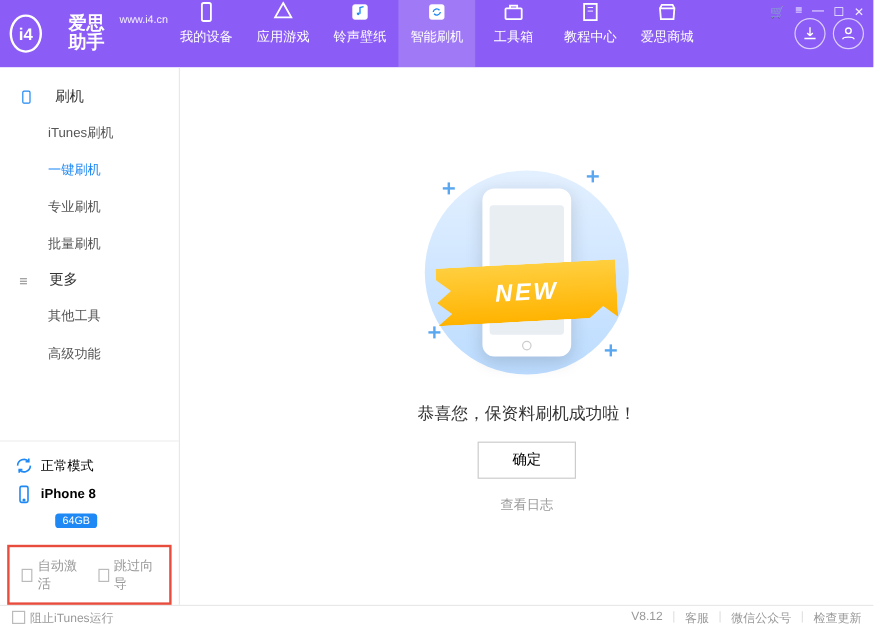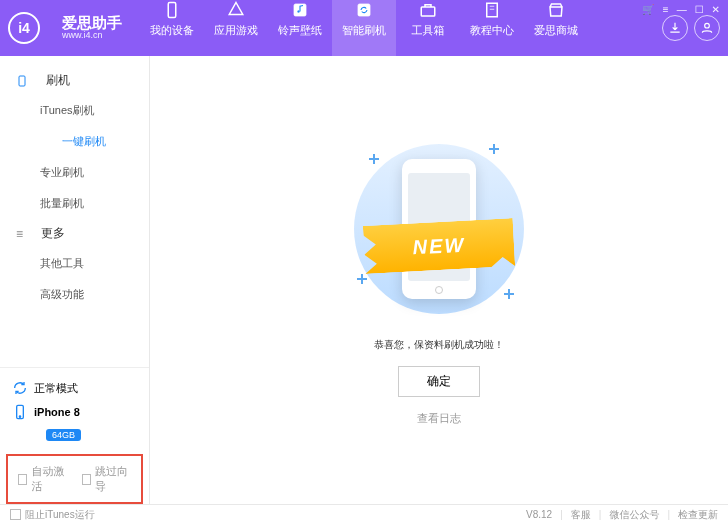--- a/index.html
+++ b/index.html
@@ -1,63 +1,63 @@
 <!DOCTYPE html>
 <html><head>
 <meta charset="utf-8">
 <style>
 * { box-sizing: border-box; margin: 0; padding: 0; font-family: "Microsoft YaHei", sans-serif; }
 body { width: 728px; height: 524px; background: #fff; overflow: hidden; }
 
 .header { height: 56px; background: #8b5cf6; display: flex; align-items: center; padding: 0 8px; color: #fff; }
 .logo-block { display: flex; align-items: center; width: 132px; }
 .logo-circle { width: 32px; height: 32px; border: 2px solid #fff; border-radius: 50%; display: flex; align-items: center; justify-content: center; font-weight: bold; font-size: 14px; margin-right: 6px; }
-.logo-text { display: flex; flex-direction: column; line-height: 1.1; margin-left: 16px; }
+.logo-text { display: flex; flex-direction: row; line-height: 1.1; margin-left: 16px; }
 .logo-title { font-size: 15px; font-weight: bold; }
 .logo-sub { font-size: 9px; opacity: 0.9; }
 
 .tabs { display: flex; height: 56px; }
 .tab { width: 64px; display: flex; flex-direction: column; align-items: center; justify-content: flex-start; gap: 3px; cursor: pointer; font-size: 11px; }
 .tab.active { background: rgba(255,255,255,0.18); }
 .tab-icon { width: 20px; height: 20px; display: flex; align-items: center; justify-content: center; }
 .tab-icon svg { width: 18px; height: 18px; fill: #fff; stroke: #fff; }
 
 .header-right { margin-left: auto; display: flex; align-items: center; gap: 6px; }
 .win-icons { display: flex; gap: 8px; font-size: 10px; position: absolute; top: 4px; right: 8px; color: #fff; }
 .win-icons span { cursor: pointer; opacity: 0.9; }
 .circle-btn { width: 26px; height: 26px; border: 1.5px solid rgba(255,255,255,0.7); border-radius: 50%; display: flex; align-items: center; justify-content: center; cursor: pointer; }
 .circle-btn svg { width: 14px; height: 14px; stroke: #fff; fill: none; stroke-width: 2; }
 
 .body { display: flex; height: 448px; }
 .sidebar { width: 150px; border-right: 1px solid #e8e8e8; display: flex; flex-direction: column; }
 .side-scroll { flex: 1; overflow: auto; padding-top: 10px; }
 .side-group { padding: 6px 16px; font-size: 12px; color: #333; display: flex; align-items: center; gap: 18px; }
 .side-item { padding: 8px 0 8px 40px; font-size: 11px; color: #555; cursor: pointer; }
-.side-item.active { color: #1e88f5; margin-left: 22px; }
+.side-item.active { color: #1e88f5; }
 .side-bottom { border-top: 1px solid #eee; padding: 8px 12px; }
 .mode-row, .device-row { display: flex; align-items: center; gap: 6px; font-size: 11px; padding: 4px 0; }
 .mode-icon, .device-icon { width: 16px; height: 16px; }
 .storage-badge { display: inline-block; background: #1e88f5; color: #fff; font-size: 9px; padding: 1px 6px; border-radius: 3px; margin-left: 34px; margin-top: 2px; }
 .checkbox-row { padding: 8px 10px; border: 2px solid #e74c3c; margin: 4px 6px 0; display: flex; gap: 14px; font-size: 11px; color: #999; }
 .chk { display: flex; align-items: center; gap: 4px; cursor: pointer; }
 .chk-box { width: 11px; height: 11px; border: 1px solid #bbb; }
 
 .main { flex: 1; display: flex; flex-direction: column; align-items: center; justify-content: center; position: relative; }
 .illus { width: 200px; height: 190px; position: relative; display: flex; align-items: center; justify-content: center; }
 .circle-bg { width: 170px; height: 170px; border-radius: 50%; background: linear-gradient(180deg,#e3f0ff,#bcdcff); position: absolute; }
 .sparkle { position: absolute; width: 10px; height: 10px; }
 .sparkle::before, .sparkle::after { content:""; position:absolute; background:#5aa7f0; }
 .sparkle::before { width:2px; height:10px; left:4px; }
 .sparkle::after { width:10px; height:2px; top:4px; }
 .sp1 { top: 20px; left: 30px; } .sp2 { top: 10px; right: 40px; } .sp3 { bottom: 40px; left: 18px; } .sp4 { bottom: 25px; right: 25px; }
 .phone { width: 74px; height: 140px; background: #fff; border-radius: 10px; box-shadow: 0 4px 14px rgba(0,0,0,0.15); position: relative; z-index: 2; }
 .phone-screen { position: absolute; top: 14px; left: 6px; right: 6px; bottom: 18px; background: #e9eef3; border-radius: 3px; }
 .phone-home { position: absolute; bottom: 5px; left: 50%; width: 8px; height: 8px; border: 1px solid #ccc; border-radius: 50%; transform: translateX(-50%); }
 .ribbon { position: absolute; z-index: 3; width: 150px; height: 48px; background: linear-gradient(180deg,#ffcf3f,#ffb300); top: 88px; left: 25px; display: flex; align-items: center; justify-content: center; color: #fff; font-weight: 900; font-size: 20px; letter-spacing: 2px; font-style: italic; clip-path: polygon(0 0,100% 0,100% 100%,92% 80%,84% 100%,0 100%,8% 80%,0 60%,8% 40%,0 20%); transform: rotate(-3deg); }
-.success-text { font-size: 10px; color: #333; margin-top: 14px; }
+.success-text { font-size: 14px; color: #333; margin-top: 14px; }
 .ok-btn { margin-top: 14px; padding: 6px 28px; border: 1px solid #ccc; background: #fff; font-size: 12px; cursor: pointer; }
 .log-link { margin-top: 14px; font-size: 11px; color: #999; cursor: pointer; }
 
 .footer { height: 20px; border-top: 1px solid #e8e8e8; display: flex; align-items: center; padding: 0 10px; font-size: 10px; color: #999; }
 .footer-left { display: flex; align-items: center; gap: 4px; }
 .footer-right { margin-left: auto; display: flex; align-items: center; gap: 8px; }
 .sep { color: #ddd; }
 </style>
 </head>
 <body>

